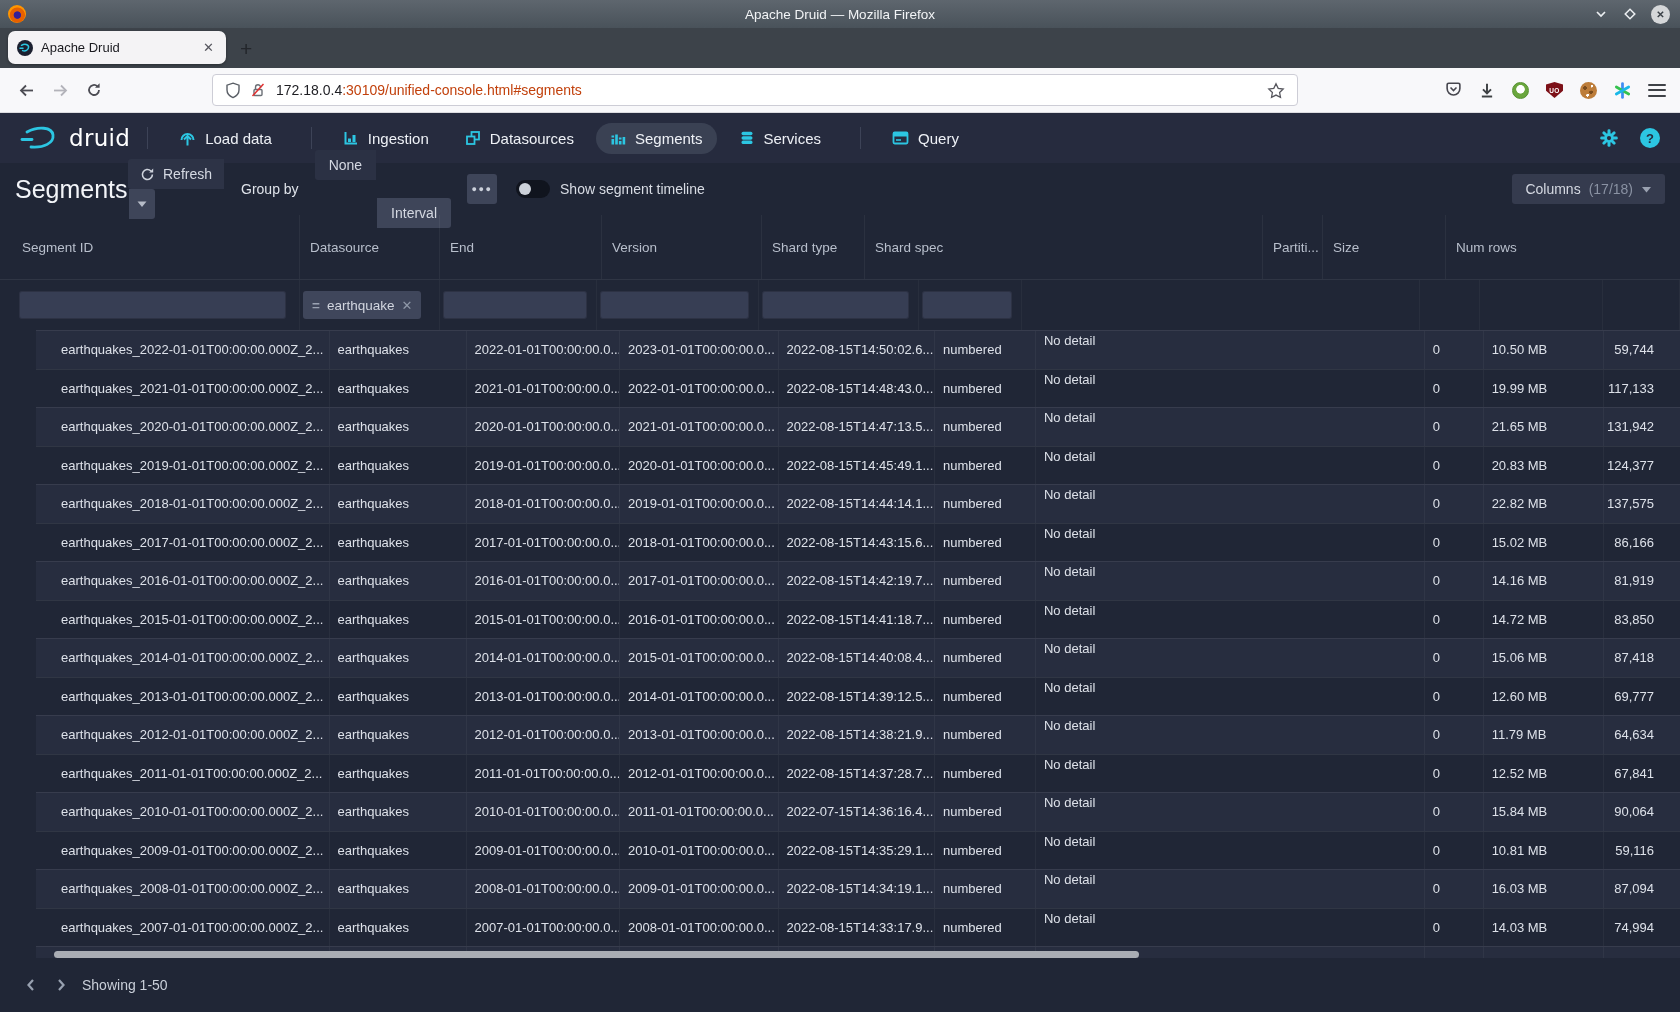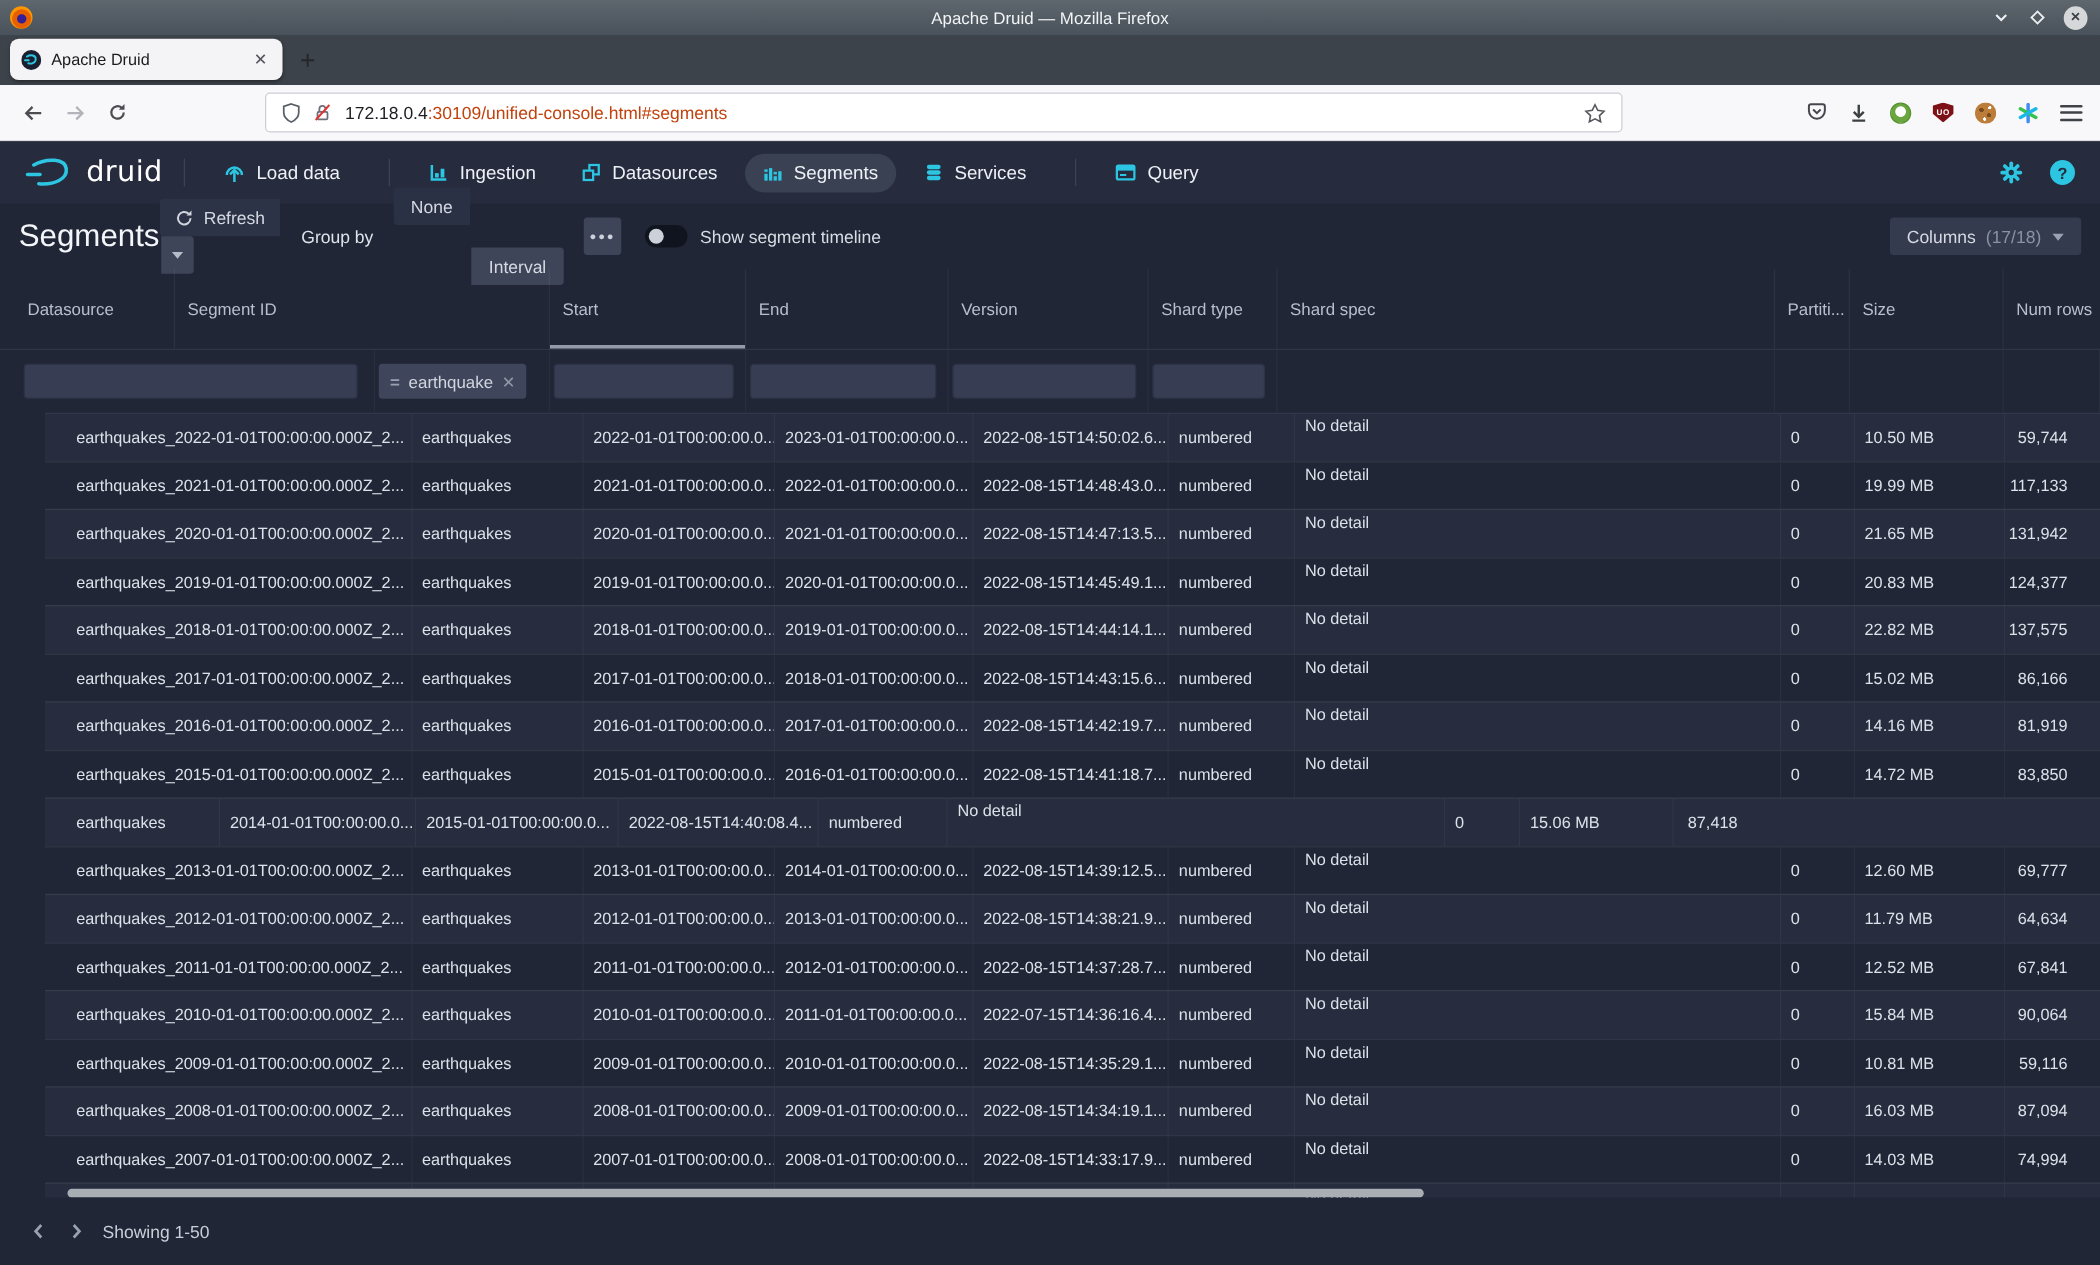--- a/index.html
+++ b/index.html
@@ -298,23 +298,22 @@
     <span>Columns</span>
     <span class="columns-count">(17/18)</span>
     <svg width="11" height="7" viewBox="0 0 11 7">
         <polygon points="1,1 10,1 5.5,6.5" fill="#9aa1b0"></polygon>
       </svg>
   </div>
 </div>
 
 <div class="table">
   <div class="thead">
+      <div class="th" style="width: 300px;">Segment ID</div>
       <div class="th" style="width: 140px;">Datasource</div>
-      <div class="th" style="width: 300px;">Segment ID</div>
-      <div class="th sorted" style="width: 157px;">Start</div>
       <div class="th" style="width: 162px;">End</div>
       <div class="th" style="width: 160px;">Version</div>
       <div class="th" style="width: 103px;">Shard type</div>
       <div class="th" style="width: 398px;">Shard spec</div>
       <div class="th" style="width: 60px;">Partiti...</div>
       <div class="th" style="width: 123px;">Size</div>
       <div class="th" style="width: 77px;">Num rows</div>
     </div>
   <div class="frow">
       <div class="fcell" style="width: 300px;">
@@ -435,20 +434,21 @@
         <div class="td" style="width: 157px;">2015-01-01T00:00:00.0...</div>
         <div class="td" style="width: 162px;">2016-01-01T00:00:00.0...</div>
         <div class="td" style="width: 160px;">2022-08-15T14:41:18.7...</div>
         <div class="td" style="width: 103px;">numbered</div>
         <div class="td top" style="width: 398px;">No detail</div>
         <div class="td" style="width: 60px;">0</div>
         <div class="td" style="width: 123px;">14.72 MB</div>
         <div class="td al-r" style="width: 77px;">83,850</div>
       </div>
       <div class="trow odd">
+        <div class="td" style="width: 300px;">earthquakes_2014-01-01T00:00:00.000Z_2...</div>
         <div class="td" style="width: 140px;">earthquakes</div>
         <div class="td" style="width: 157px;">2014-01-01T00:00:00.0...</div>
         <div class="td" style="width: 162px;">2015-01-01T00:00:00.0...</div>
         <div class="td" style="width: 160px;">2022-08-15T14:40:08.4...</div>
         <div class="td" style="width: 103px;">numbered</div>
         <div class="td top" style="width: 398px;">No detail</div>
         <div class="td" style="width: 60px;">0</div>
         <div class="td" style="width: 123px;">15.06 MB</div>
         <div class="td al-r" style="width: 77px;">87,418</div>
       </div>

